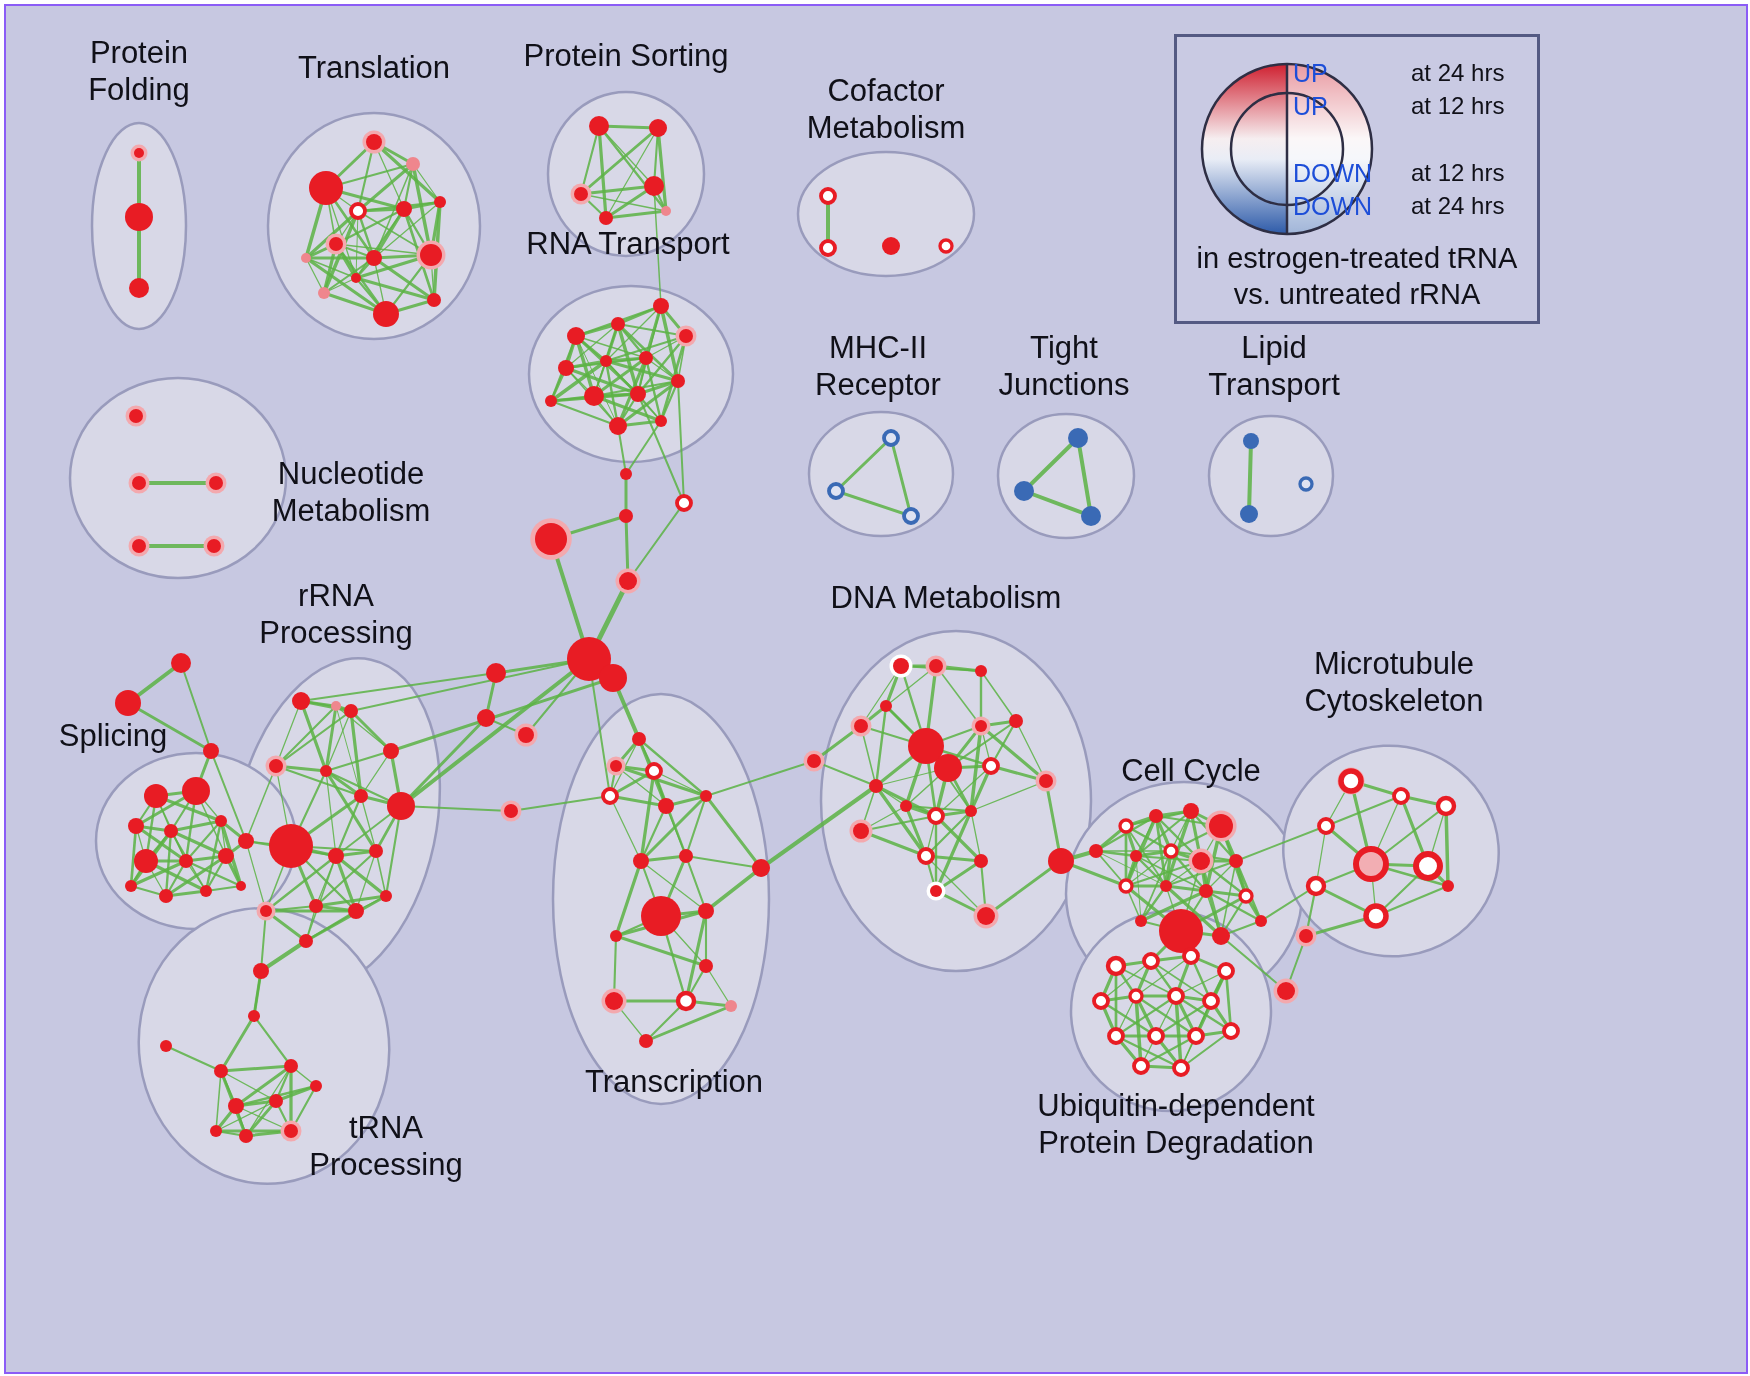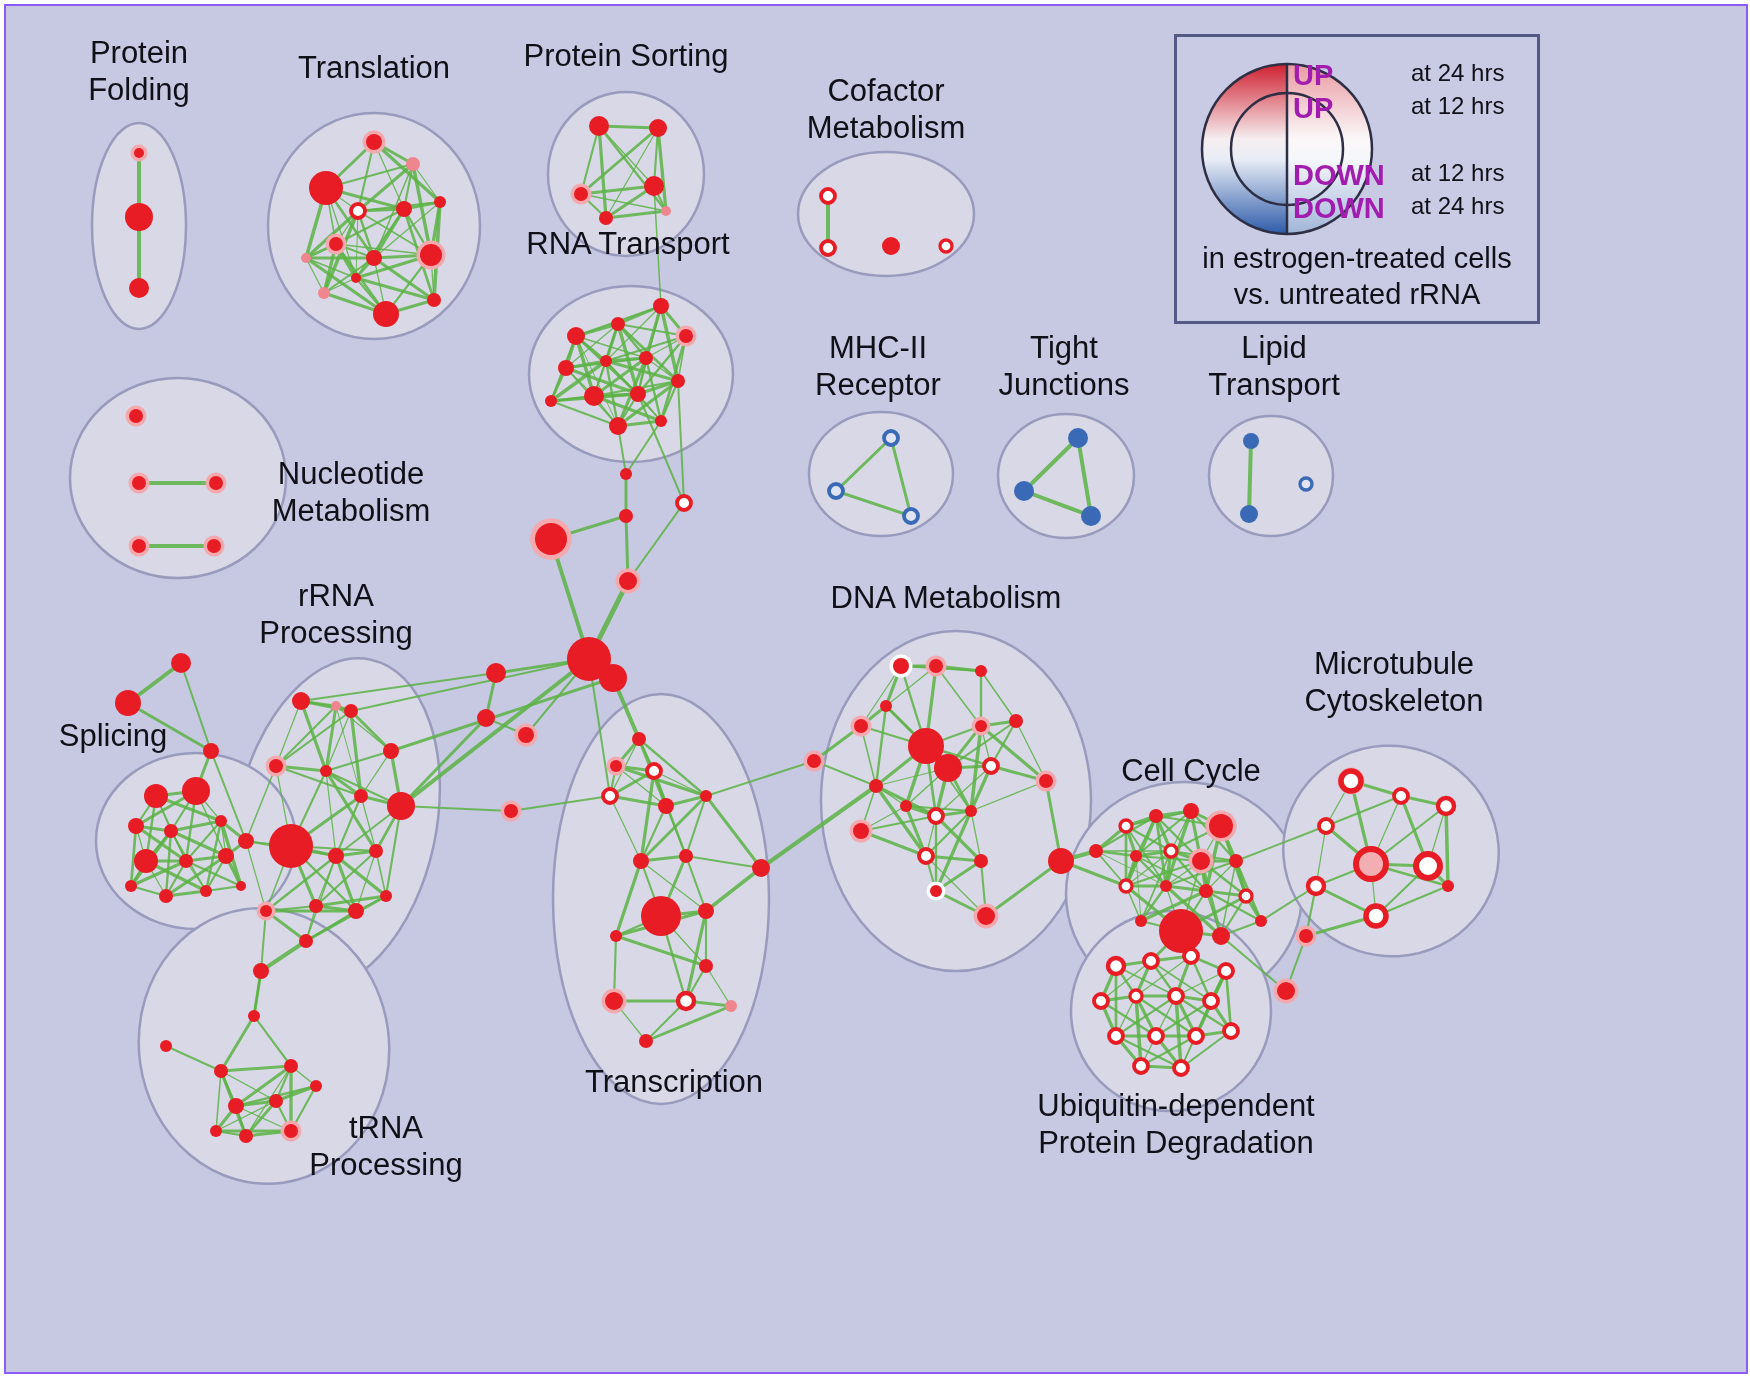--- a/index.html
+++ b/index.html
@@ -13,21 +13,21 @@
     font-family:"Liberation Sans",sans-serif;
   }
   svg.net{position:absolute;left:0;top:0;}
   svg text{font-family:"Liberation Sans",sans-serif;}
   .legend{
     position:absolute;left:1168px;top:28px;width:366px;height:290px;
     border:3px solid #545a83;background:#c9cae3;box-sizing:border-box;
   }
   .legend-glyph{position:absolute;left:0;top:0;}
   .lrow{position:absolute;left:0;width:100%;height:34px;}
-  .lword{position:absolute;left:116px;font-size:29px;color:#a21caf;white-space:nowrap;font-weight:bold;}
+  .lword{position:absolute;left:116px;font-size:25px;color:#1d4ed8;white-space:nowrap;}
   .ltime{position:absolute;left:234px;font-size:24px;color:#101018;white-space:nowrap;}
   .lcap{position:absolute;left:0;width:100%;text-align:center;font-size:29px;color:#101018;}
 </style>
 </head>
 <body>
 
 <div class="page">
 
   <svg class="net" id="network-svg" width="1740" height="1366" viewBox="0 0 1740 1366">
       <g>
@@ -903,17 +903,17 @@
       <span class="ltime">at 12 hrs</span>
     </div>
     <div class="lrow" style="top:122px">
       <span class="lword">DOWN</span>
       <span class="ltime">at 12 hrs</span>
     </div>
     <div class="lrow" style="top:155px">
       <span class="lword">DOWN</span>
       <span class="ltime">at 24 hrs</span>
     </div>
-    <div class="lcap" style="top:205px">in estrogen-treated cells</div>
+    <div class="lcap" style="top:205px">in estrogen-treated tRNA</div>
     <div class="lcap" style="top:241px">vs. untreated rRNA</div>
   </div>
 
 </div>
 
 </body></html>

